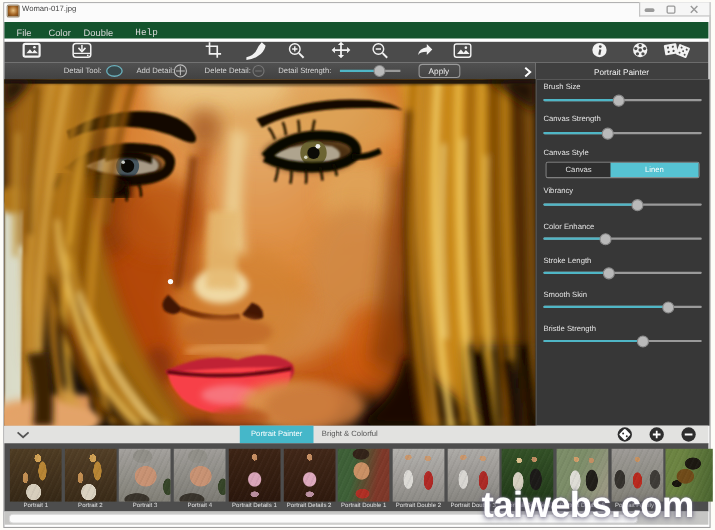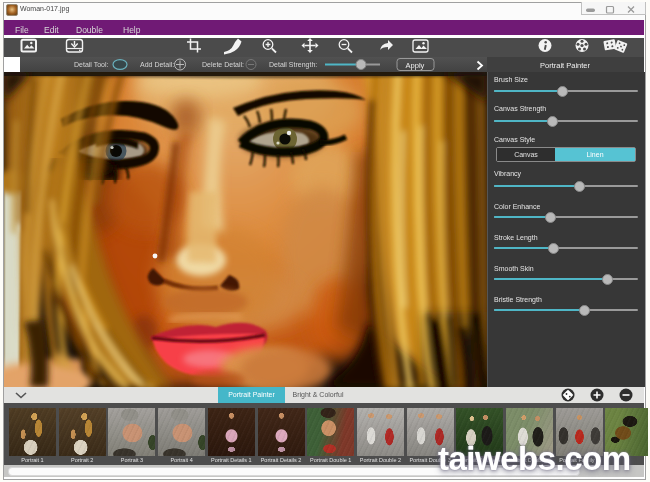--- a/index.html
+++ b/index.html
@@ -3,24 +3,24 @@
 <meta charset="utf-8">
 <style>
 html,body{margin:0;padding:0;}
 body{width:650px;height:482px;background:#fdfcf8;font-family:"Liberation Sans",sans-serif;overflow:hidden;position:relative;}
 .abs{position:absolute;}
 #win{left:3px;top:2px;width:641px;height:476px;border:1px solid #a0a0a0;background:#fff;}
 #titlebar{left:4px;top:3px;width:640px;height:17px;background:#fbfbfb;}
 #titletxt{left:20px;top:5px;font-size:7px;color:#444;}
 #appicon{left:6px;top:4px;width:10px;height:10px;border:1px solid #9a8a70;border-radius:2px;background:radial-gradient(circle at 50% 45%,#e8c080 0%,#a06020 55%,#5a3a18 100%);}
 #winbtns{left:581px;top:2px;width:63px;height:12px;background:#f6f6f6;border:1px solid #c0c0c0;border-top:none;}
-#menubar{left:4px;top:20px;width:640px;height:15px;background:#701a75;}
+#menubar{left:4px;top:20px;width:640px;height:15px;background:#14532d;}
 .menu{color:#d8d8d8;font-size:8.5px;top:5px;}
 #toolbar{left:4px;top:38px;width:640px;height:19px;background:#4b4b4b;}
-#subbar{left:20px;top:57px;width:483px;height:15px;background:linear-gradient(#515151,#424242);color:#d5d5d5;font-size:7px;}
+#subbar{left:4px;top:57px;width:483px;height:15px;background:linear-gradient(#515151,#424242);color:#d5d5d5;font-size:7px;}
 #subbar2{left:487px;top:57px;width:157px;height:15px;background:#3f3f3f;color:#f0f0f0;font-size:7.5px;}
 #canvas{left:4px;top:72px;width:483px;height:315px;background:#171310;filter:saturate(1.26) contrast(1.04) brightness(0.97);}
 #panel{left:487px;top:72px;width:157px;height:315px;background:#373737;border-left:1px solid #555;}
 .plabel{color:#e4e4e4;font-size:7px;left:6px;}
 .track{left:6px;width:144px;height:2px;background:#9a9a9a;border-radius:1px;}
 .trackc{height:2px;background:#4fb6c6;border-radius:1px;position:absolute;left:0;top:0;}
 .knob{width:9px;height:9px;border-radius:50%;background:#b9b9b9;border:1px solid #8a8a8a;position:absolute;top:-4.5px;}
 #tabbar{left:4px;top:387px;width:640px;height:16px;background:#e2e2e0;border-bottom:1px solid #c8c8c8;}
 #films{left:4px;top:403px;width:640px;height:62px;background:#4d4d4d;}
 .thumb{filter:saturate(1.1) brightness(0.99);}
@@ -39,23 +39,23 @@
 <div id="titletxt" class="abs">Woman-017.jpg</div>
 <div id="winbtns" class="abs">
 <svg width="63" height="12">
 <rect x="4" y="4.5" width="9" height="3.5" rx="1.7" fill="#9a9a9a"></rect>
 <rect x="24.5" y="2.5" width="7" height="6.5" rx="1" fill="none" stroke="#9a9a9a" stroke-width="1.2"></rect>
 <path d="M46 2.5 l6 6 M52 2.5 l-6 6" stroke="#9a9a9a" stroke-width="1.3"></path>
 </svg>
 </div>
 <div id="menubar" class="abs">
   <span class="menu abs" style="left:11px;">File</span>
-  <span class="menu abs" style="left:40px;">Edit</span>
+  <span class="menu abs" style="left:40px;">Color</span>
   <span class="menu abs" style="left:72px;">Double</span>
-  <span class="menu abs" style="left:119px;">Help</span>
+  <span class="menu abs" style="left:119px;font-family:Liberation Mono, monospace;">Help</span>
 </div>
 <div id="toolbar" class="abs">
 <svg class="abs" style="left:0;top:-1.5px" width="641" height="19" viewBox="0 0 641 19">
 <g stroke="#f2f2f2" fill="none" stroke-width="1.3">
   <rect x="17.5" y="2.8" width="14.5" height="11.6" rx="1.5" stroke-width="2"></rect>
   <path d="M20 11.5 l3.2-3.8 2.3 2.8 1.8-2.3 3.2 3.3 z" fill="#f2f2f2" stroke="none"></path>
   <circle cx="27.3" cy="6" r="1.2" fill="#f2f2f2" stroke="none"></circle>
   <rect x="62.5" y="2.5" width="16" height="12.5" rx="2.5" stroke-width="1.4"></rect>
   <path d="M70.5 4 v4.2 M67.3 6.5 l3.2 3.4 3.2-3.4" stroke-width="1.4"></path>
   <path d="M63 11.5 h15" stroke-width="1.2"></path>

